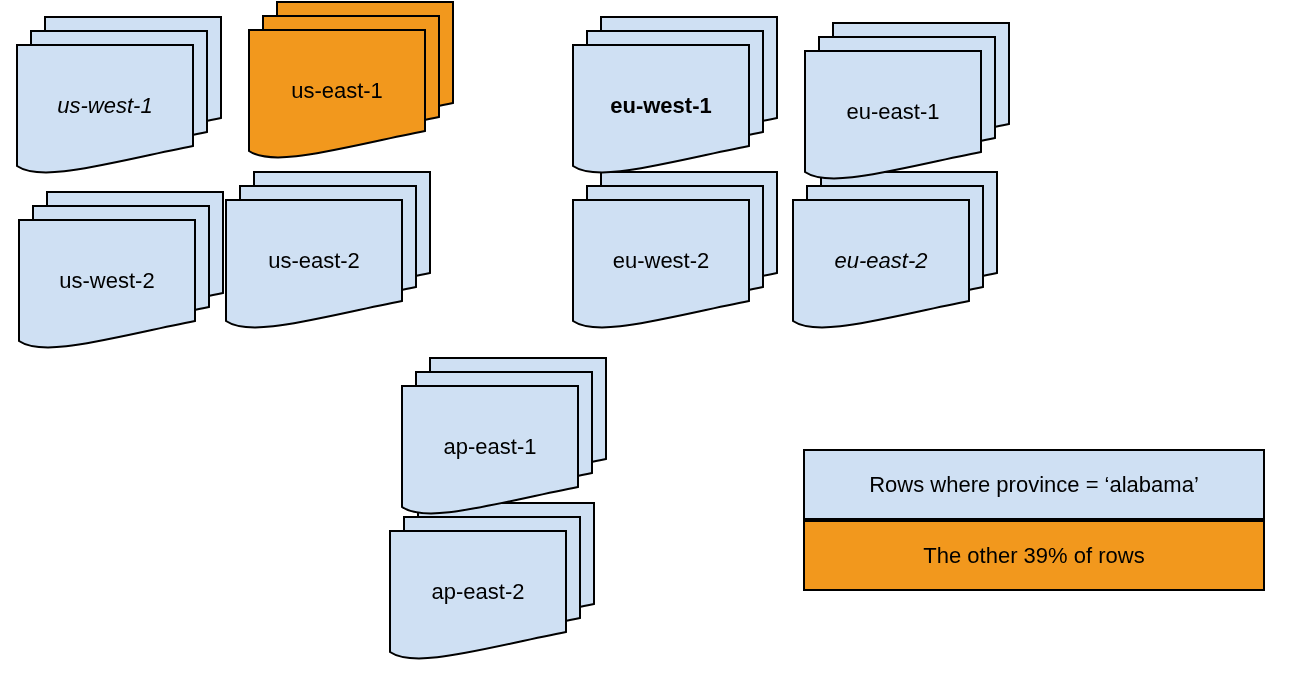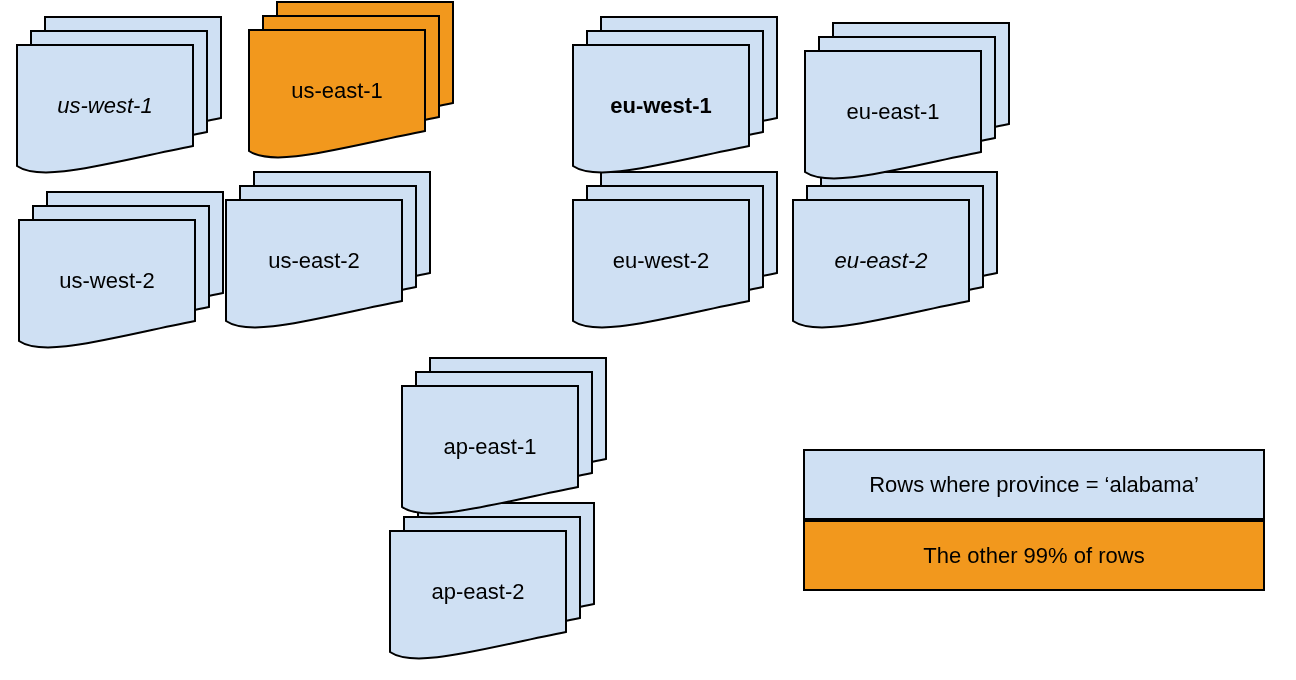--- a/index.html
+++ b/index.html
@@ -138,17 +138,17 @@
           <text x="88" y="88" text-anchor="middle" dominant-baseline="central">ap-east-2</text>
         </svg>
       </div>
     </div>
 
   <div class="legend">
     <div class="legend-cell" id="legend-cell-0" style="background: rgb(207, 224, 243);">
       <span>Rows where province = ‘alabama’</span>
     </div>
     <div class="legend-cell" id="legend-cell-1" style="background: rgb(242, 152, 29);">
-      <span>The other 99% of rows</span>
+      <span>The other 39% of rows</span>
     </div>
   </div>
 
 </div>
 
 </body></html>

